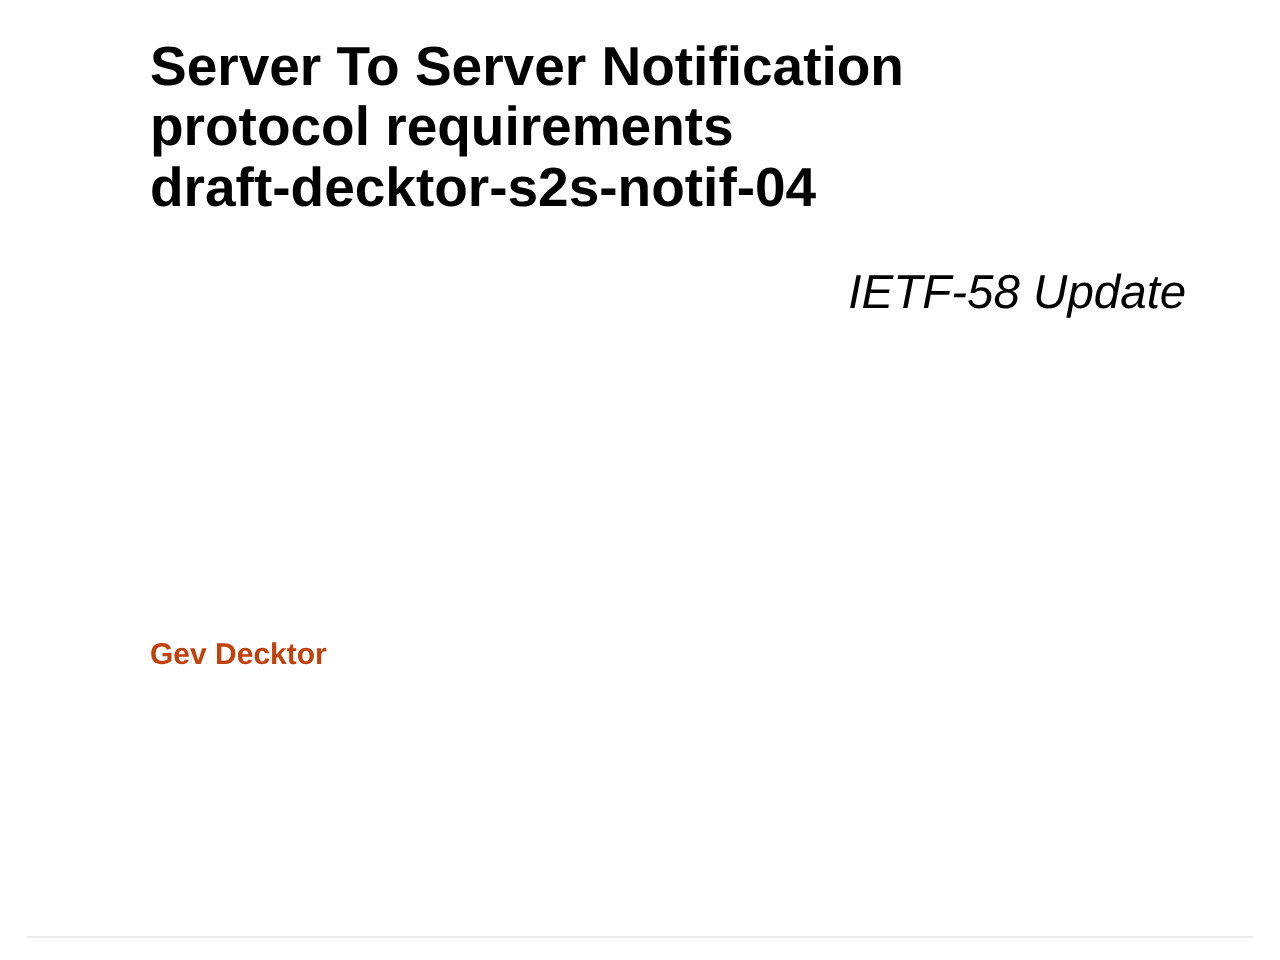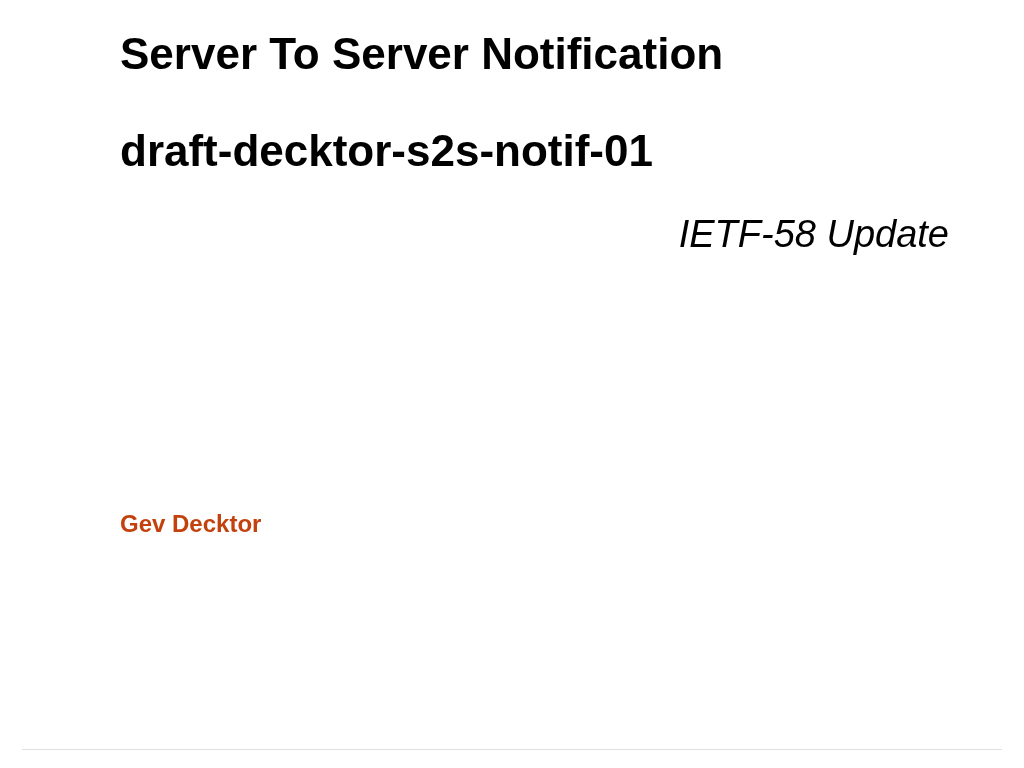--- a/index.html
+++ b/index.html
@@ -60,21 +60,21 @@
       height: 1px;
       background: #e0e0e0;
     }
   </style>
 </head>
 <body>
 
 <div class="slide">
   <div class="title">
     <span>Server To Server Notification</span><br>
-    <br>
-    <span>draft-decktor-s2s-notif-01</span>
+    <span>protocol requirements</span><br>
+    <span>draft-decktor-s2s-notif-04</span>
   </div>
   <div class="subtitle">IETF-58 Update</div>
   <div class="author-block">
     <div class="author-name">Gev Decktor</div>
   </div>
   <div class="footer-rule"></div>
 </div>
 
 </body></html>

